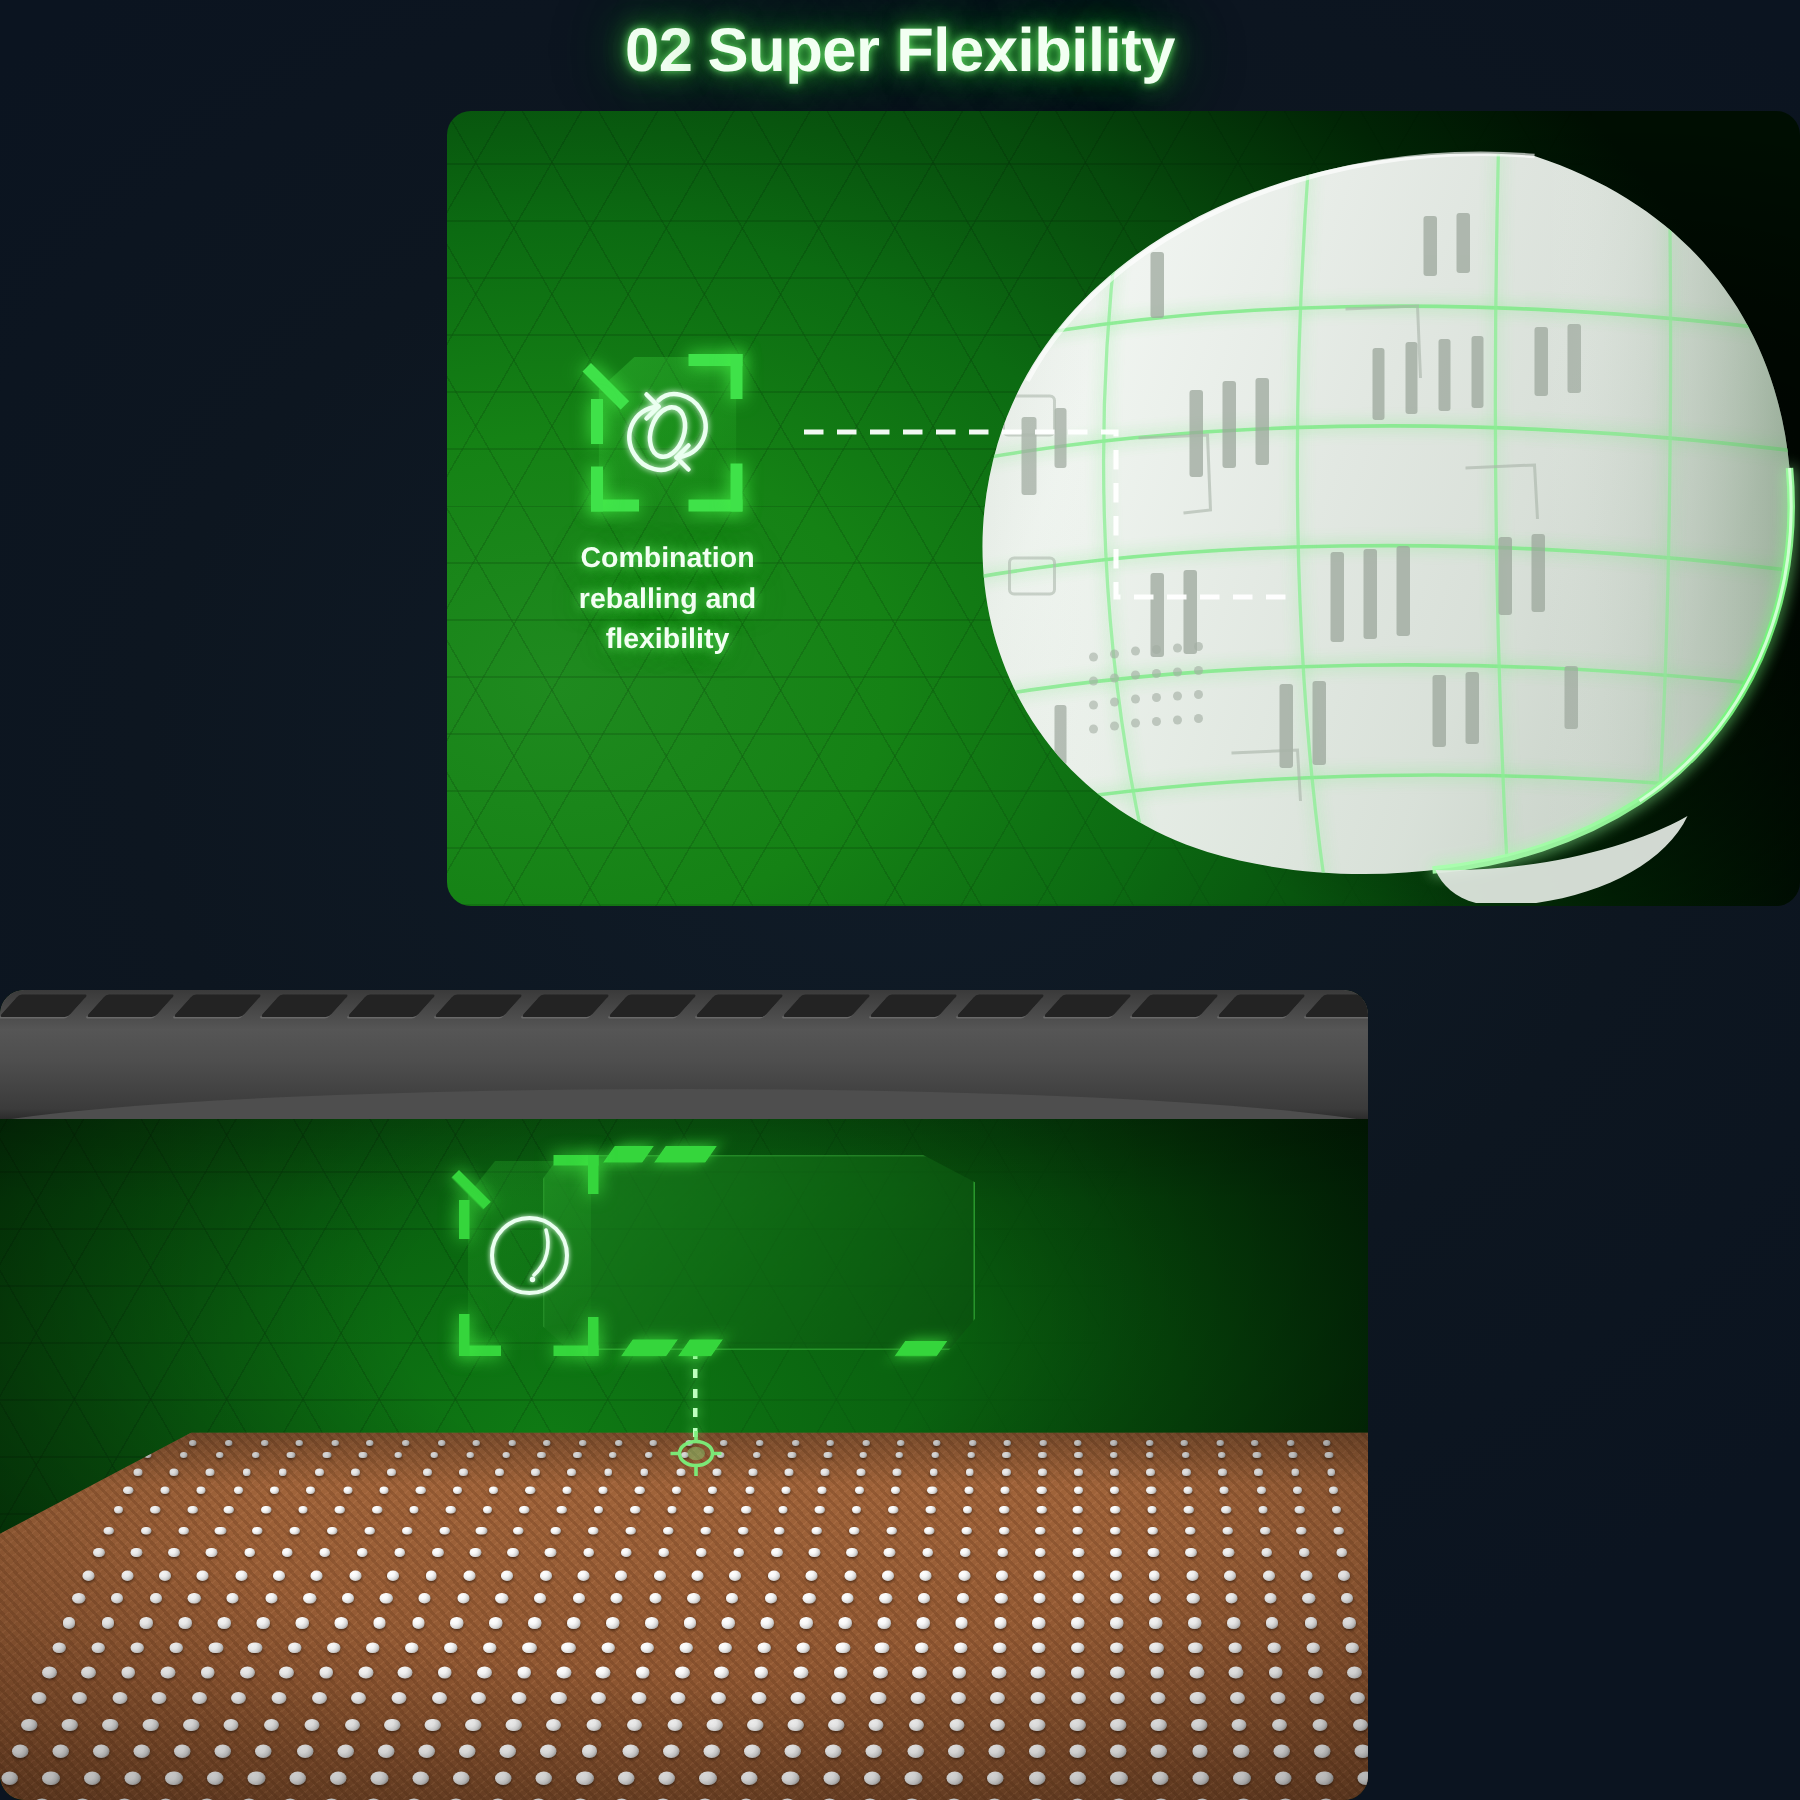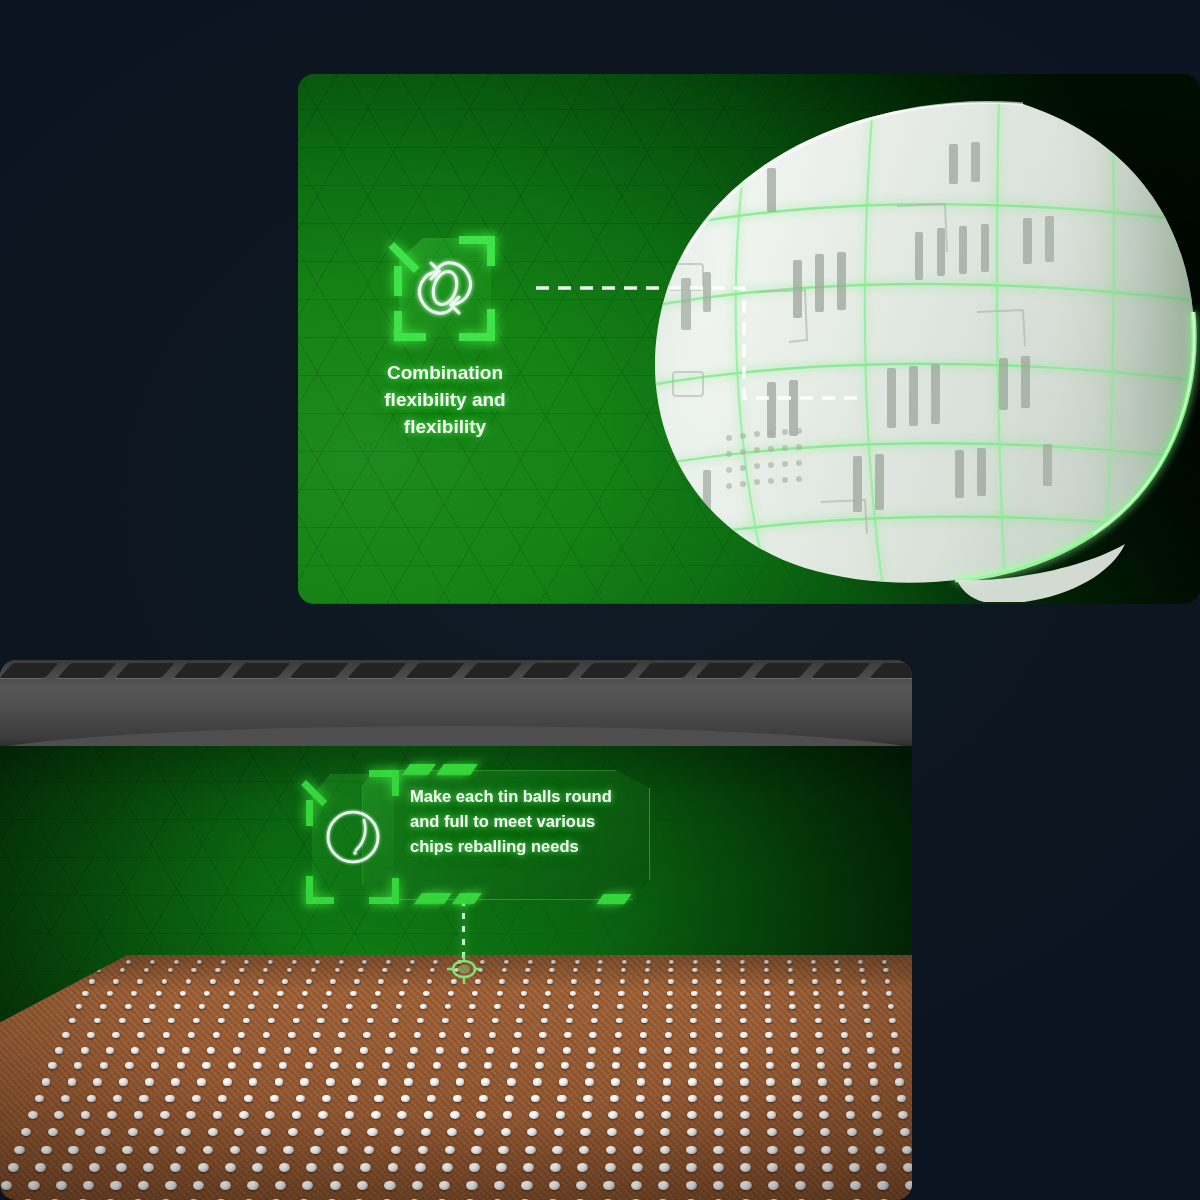--- a/index.html
+++ b/index.html
@@ -239,20 +239,23 @@
       linear-gradient(to bottom, rgba(0,0,0,.30) 0%, transparent 16%),
       radial-gradient(ellipse 80% 90% at 50% 30%, transparent 40%, rgba(0,0,0,.30) 100%);
     pointer-events: none;
   }
 </style>
 </head>
 <body>
 
 <div class="stage">
 
+  <div class="title" id="title-02">
+    <span class="num">02</span><span>Super Flexibility</span>
+  </div>
 
   <div id="panel-flex">
     <div class="hex"></div>
     <div class="vignette"></div>
 
     <div id="stencil-wrap">
       <svg width="660" height="520" viewBox="0 0 660 520">
         <defs>
           <linearGradient id="sheetG" x1="0" y1="0" x2="1" y2="0.35">
             <stop offset="0%" stop-color="#eef1ee"></stop>
@@ -422,21 +425,21 @@
 
             <path d="M 44 56 C 62 54 68 36 60 24 C 54 14 40 10 32 18"></path>
             <path d="M 44 56 L 52 64 M 44 56 L 52 48"></path>
 
             <ellipse cx="38" cy="39" rx="11" ry="17" transform="rotate(18 38 39)"></ellipse>
           </g>
         </svg>
       </div>
       <div id="flex-caption">
         <div>Combination</div>
-        <div>flexibility and</div>
+        <div>reballing and</div>
         <div>flexibility</div>
       </div>
     </div>
   </div>
 
 
   <div id="panel-balls">
     <div class="hex"></div>
     <div class="vignette"></div>
 
@@ -1087,20 +1090,15 @@
           </filter>
         </defs>
         <g stroke="#eafff0" fill="none" filter="url(#ig2)" stroke-linecap="round">
           <circle cx="33" cy="33" r="25" stroke-width="2.6"></circle>
           <path d="M 44 16 C 47 26 45 38 36 46" stroke-width="2.4"></path>
           <circle cx="35" cy="49" r="1.8" fill="#eafff0" stroke="none"></circle>
         </g>
       </svg>
     </div>
 
-    <div id="callout-text">
-      <div>Make each tin balls round</div>
-      <div>and  full  to  meet  various</div>
-      <div>chips reballing needs</div>
-    </div>
   </div>
 
 </div>
 
 </body></html>

